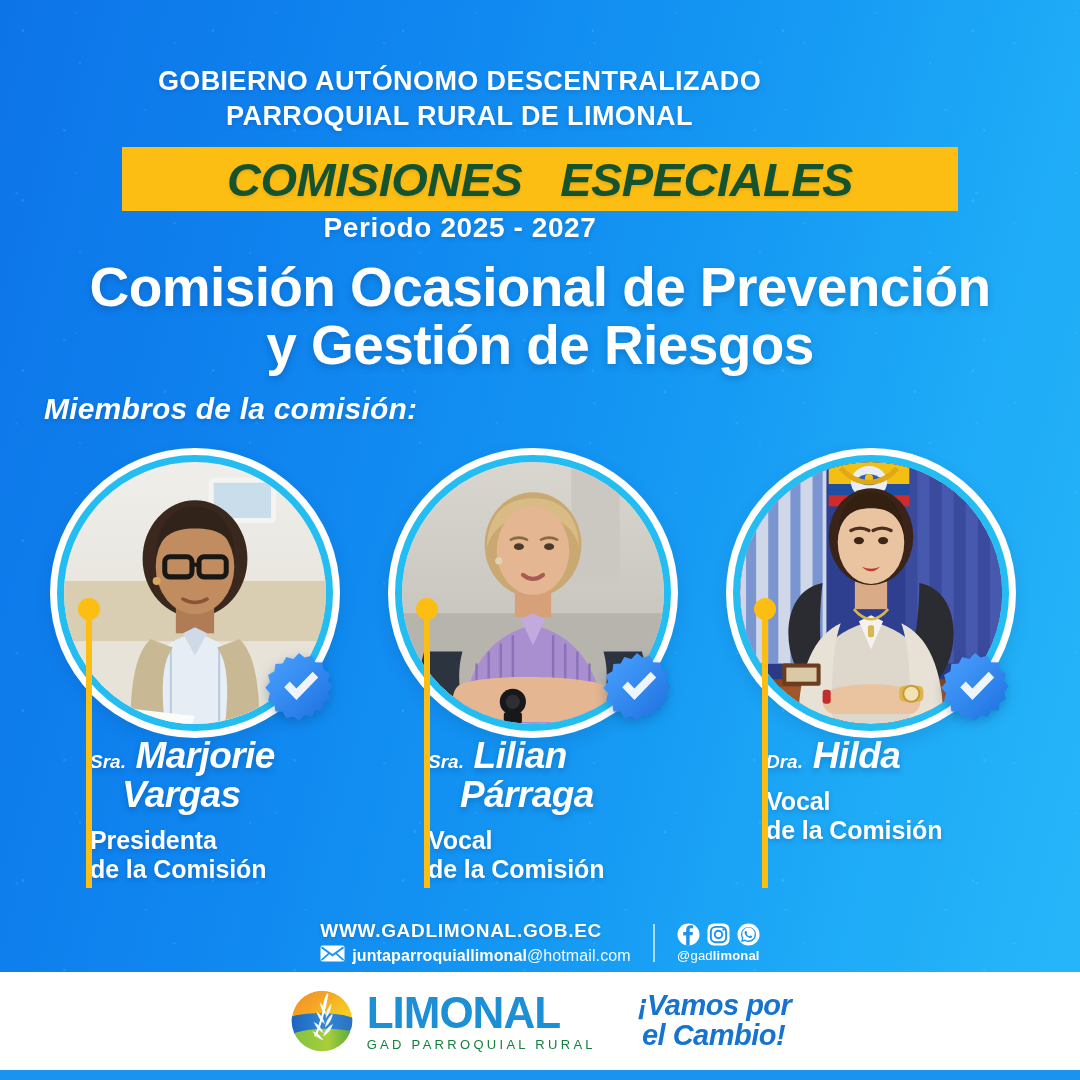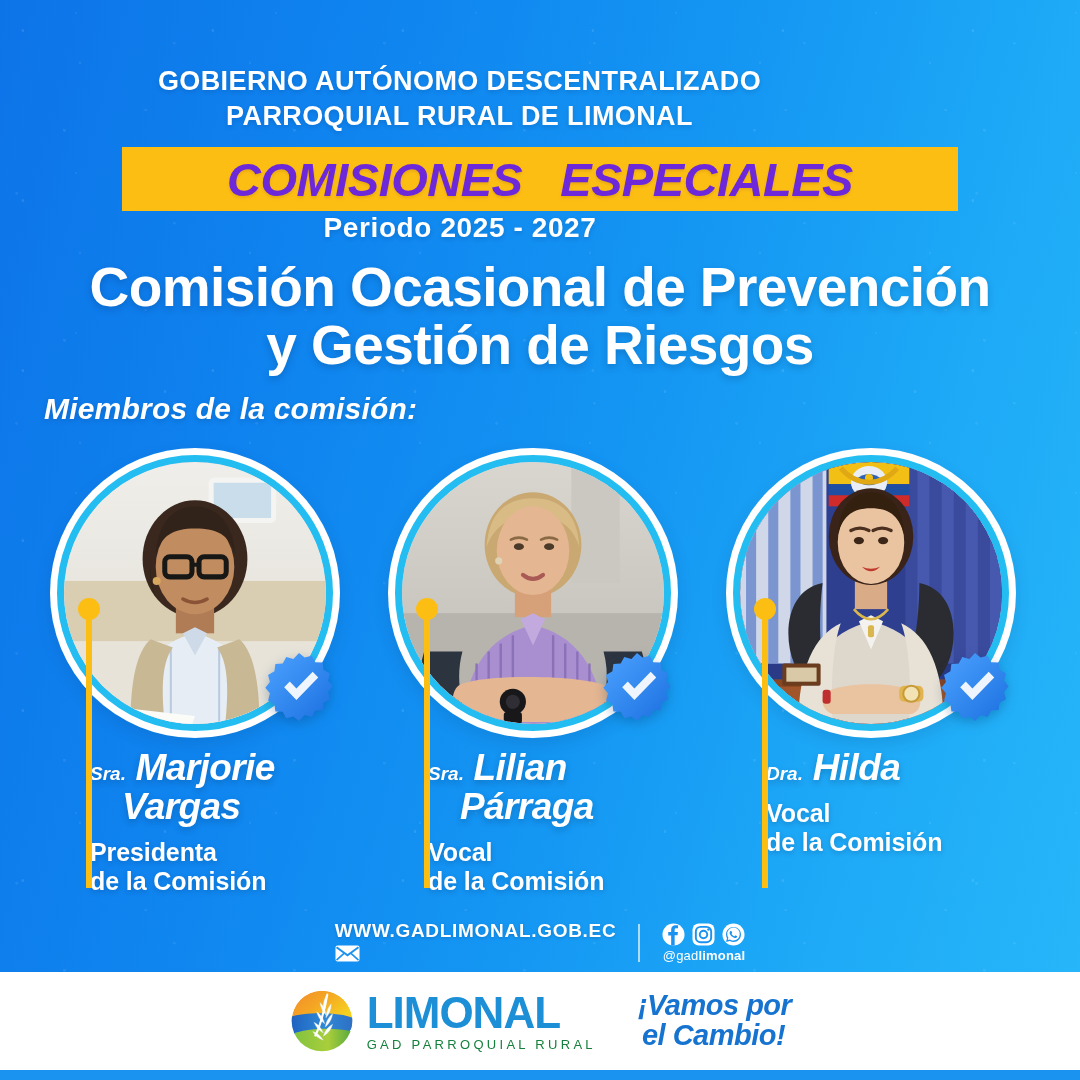--- a/index.html
+++ b/index.html
@@ -54,21 +54,21 @@
 
   
   #banner-wrap {
     position:absolute; top:147px; left:122px;
     width:836px; height:64px;
     background:#FDBE14;
     z-index:3;
     display:flex; align-items:center; justify-content:center;
   }
   #banner-text {
-    color:#6d28d9;
+    color:#14532d;
     font-size:47px;
     line-height:1;
     font-style:italic;
     letter-spacing:-.5px;
     white-space:nowrap;
     text-shadow:0 2px 3px rgba(140,85,0,.18);
   }
   #banner-text .light { font-weight:bold; }
   #banner-text .heavy { font-weight:bold; }
 
@@ -162,21 +162,21 @@
   .verified {
     position:absolute; right:4px; bottom:14px;
     width:74px; height:74px;
     z-index:8;
     filter:drop-shadow(0 4px 6px rgba(0,45,95,.28));
   }
   .verified svg{display:block;width:100%;height:100%;}
 
   
   .member-text {
-    position:absolute; left:60px; top:300px;
+    position:absolute; left:60px; top:288px;
     width:285px;
     color:#ffffff;
   }
   .name-line {
     font-size:37px; font-weight:bold; font-style:italic;
     line-height:1.06;
     letter-spacing:-.6px;
     text-shadow:0 3px 6px rgba(0,45,95,.28);
   }
   .name-line .hon {
@@ -554,20 +554,23 @@
   <div id="contact">
     <div id="contact-left">
       <div id="site">WWW.GADLIMONAL.GOB.EC</div>
       <div id="email-row">
         <span id="envelope-icon">
           <svg width="25" height="17" viewBox="0 0 25 17">
             <rect x="0.5" y="0.5" width="24" height="16" rx="2" fill="#ffffff"></rect>
             <path d="M1.5 2.2L12.5 10.2 23.5 2.2" fill="none" stroke="#1b92ef" stroke-width="2"></path>
             <path d="M1.5 15.2L9 8.4M23.5 15.2L16 8.4" fill="none" stroke="#1b92ef" stroke-width="1.6"></path>
           </svg>
+        </span>
+        <span id="email">
+          <span class="b">juntaparroquiallimonal</span><span class="n">@hotmail.com</span>
         </span>
       </div>
     </div>
 
     <div id="divider"></div>
 
     <div id="contact-right">
       <div id="social-icons">
         <span>
           <svg width="23" height="23" viewBox="0 0 24 24">

